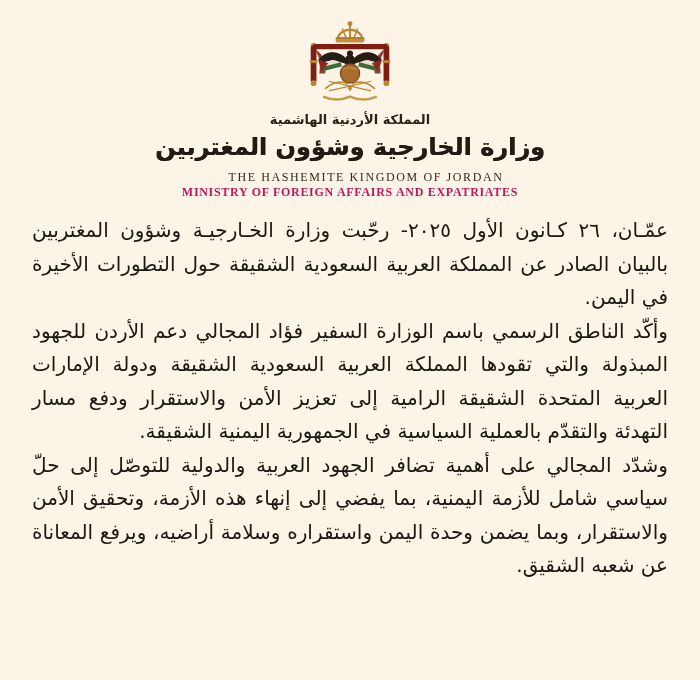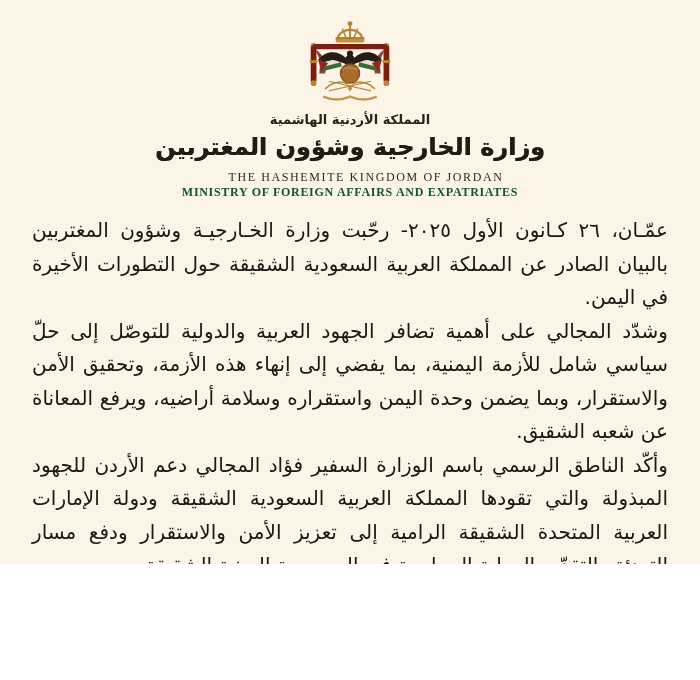--- a/index.html
+++ b/index.html
@@ -2,21 +2,21 @@
 <html lang="ar"><head>
 <meta charset="utf-8">
 <style>
   html, body {
     margin: 0;
     padding: 0;
   }
   .page {
     position: relative;
     width: 700px;
-    height: 564px;
+    height: 680px;
     background: #fcf4e6;
     overflow: hidden;
     font-family: "DejaVu Sans", sans-serif;
   }
   .header {
     padding-top: 18px;
     text-align: center;
   }
   .emblem {
     display: block;
@@ -48,21 +48,21 @@
     color: #332a1e;
     line-height: 14px;
     margin-left: 32px;
   }
   .ministry-en {
     margin-top: 1px;
     font-family: "Liberation Serif", serif;
     font-size: 12px;
     font-weight: bold;
     letter-spacing: 0.7px;
-    color: #14532d;
+    color: #be185d;
     line-height: 15px;
   }
   .body-text {
     direction: rtl;
     margin: 14px 32px 0 32px;
     color: #1b1712;
     font-size: 20px;
     line-height: 33.5px;
     text-align: justify;
   }
@@ -143,17 +143,17 @@
 
     <div class="ministry-ar">وزارة الخارجية وشؤون المغتربين</div>
 
     <div class="kingdom-en">THE HASHEMITE KINGDOM OF JORDAN</div>
 
     <div class="ministry-en">MINISTRY OF FOREIGN AFFAIRS AND EXPATRIATES</div>
   </div>
 
   <div class="body-text">
     <p>عمّـان، ٢٦ كـانون الأول ٢٠٢٥- رحّبت وزارة الخـارجيـة وشؤون المغتربين بالبيان الصادر عن المملكة العربية السعودية الشقيقة حول التطورات الأخيرة في اليمن.</p>
+    <p>وأكّد الناطق الرسمي باسم الوزارة السفير فؤاد المجالي دعم الأردن للجهود المبذولة والتي تقودها المملكة العربية السعودية الشقيقة ودولة الإمارات العربية المتحدة الشقيقة الرامية إلى تعزيز الأمن والاستقرار ودفع مسار التهدئة والتقدّم بالعملية السياسية في الجمهورية اليمنية الشقيقة.</p>
     <p>وشدّد المجالي على أهمية تضافر الجهود العربية والدولية للتوصّل إلى حلّ سياسي شامل للأزمة اليمنية، بما يفضي إلى إنهاء هذه الأزمة، وتحقيق الأمن والاستقرار، وبما يضمن وحدة اليمن واستقراره وسلامة أراضيه، ويرفع المعاناة عن شعبه الشقيق.</p>
-    <p>وأكّد الناطق الرسمي باسم الوزارة السفير فؤاد المجالي دعم الأردن للجهود المبذولة والتي تقودها المملكة العربية السعودية الشقيقة ودولة الإمارات العربية المتحدة الشقيقة الرامية إلى تعزيز الأمن والاستقرار ودفع مسار التهدئة والتقدّم بالعملية السياسية في الجمهورية اليمنية الشقيقة.</p>
   </div>
 
 </div>
 
 </body></html>

